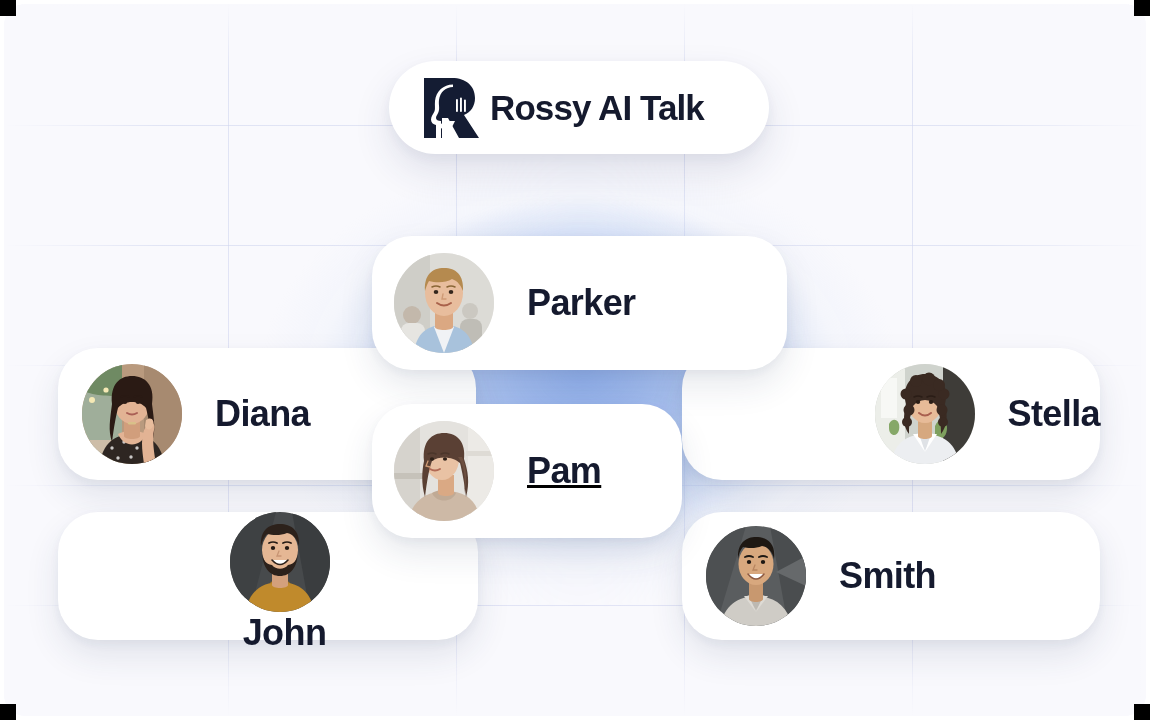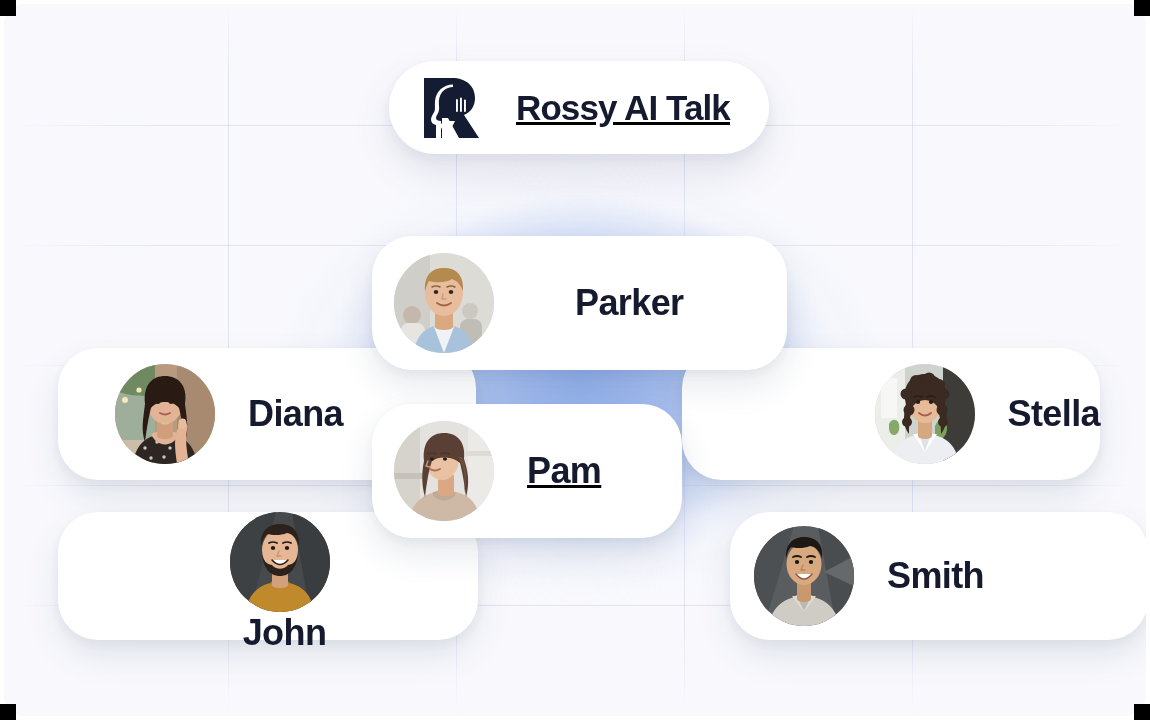--- a/index.html
+++ b/index.html
@@ -101,48 +101,47 @@
     font-weight: 600;
     letter-spacing: -0.6px;
     white-space: nowrap;
   }
 
   
   .pill {
     left: 385px;  top: 57px;  width: 380px; height: 93px;
     border-radius: 48px;
     padding-left: 33px;
-    gap: 36px;
+    gap: 10px;
     z-index: 40;
     box-shadow:
       0 18px 38px rgba(40,52,95,0.12),
       0 4px 12px rgba(40,52,95,0.05);
-    text-decoration: underline;
   }
   .pill .name { font-size: 35px; font-weight: 600; letter-spacing: -0.9px; }
 
   .logo { width: 58px; height: 62px; flex: 0 0 58px; display:block; }
 
   
   .avatar {
     border-radius: 50%;
     overflow: hidden;
     flex: 0 0 auto;
     position: relative;
     background: #e7e5e2;
   }
   .avatar svg { display: block; width: 100%; height: 100%; }
 
   
-  .c-parker { left: 368px; top: 232px; width: 415px; height: 134px; z-index: 30; gap: 48px; }
-  .c-diana  { left: 54px;  top: 344px; width: 418px; height: 132px; z-index: 20; padding-left: 33px; }
+  .c-parker { left: 368px; top: 232px; width: 415px; height: 134px; z-index: 30; }
+  .c-diana  { left: 54px;  top: 344px; width: 418px; height: 132px; z-index: 20; }
   .c-stella { left: 678px; top: 344px; width: 418px; height: 132px; z-index: 20; justify-content: flex-end; }
   .c-pam    { left: 368px; top: 400px; width: 310px; height: 134px; z-index: 35; text-decoration: underline; }
   .c-john   { left: 54px;  top: 508px; width: 420px; height: 128px; z-index: 20; flex-direction: column; }
-  .c-smith  { left: 678px; top: 508px; width: 418px; height: 128px; z-index: 20; margin-left: 48px; }
+  .c-smith  { left: 678px; top: 508px; width: 418px; height: 128px; z-index: 20; }
 
   .c-parker .avatar, .c-pam .avatar { width: 100px; height: 100px; margin-left: 22px; }
   .c-diana .avatar, .c-stella .avatar,
   .c-john .avatar,  .c-smith .avatar { width: 100px; height: 100px; margin-left: 24px; }
 
   .c-parker .name, .c-pam .name,
   .c-diana .name,  .c-stella .name,
   .c-john .name,   .c-smith .name { font-size: 36px; margin-left: 33px; }
 
   

